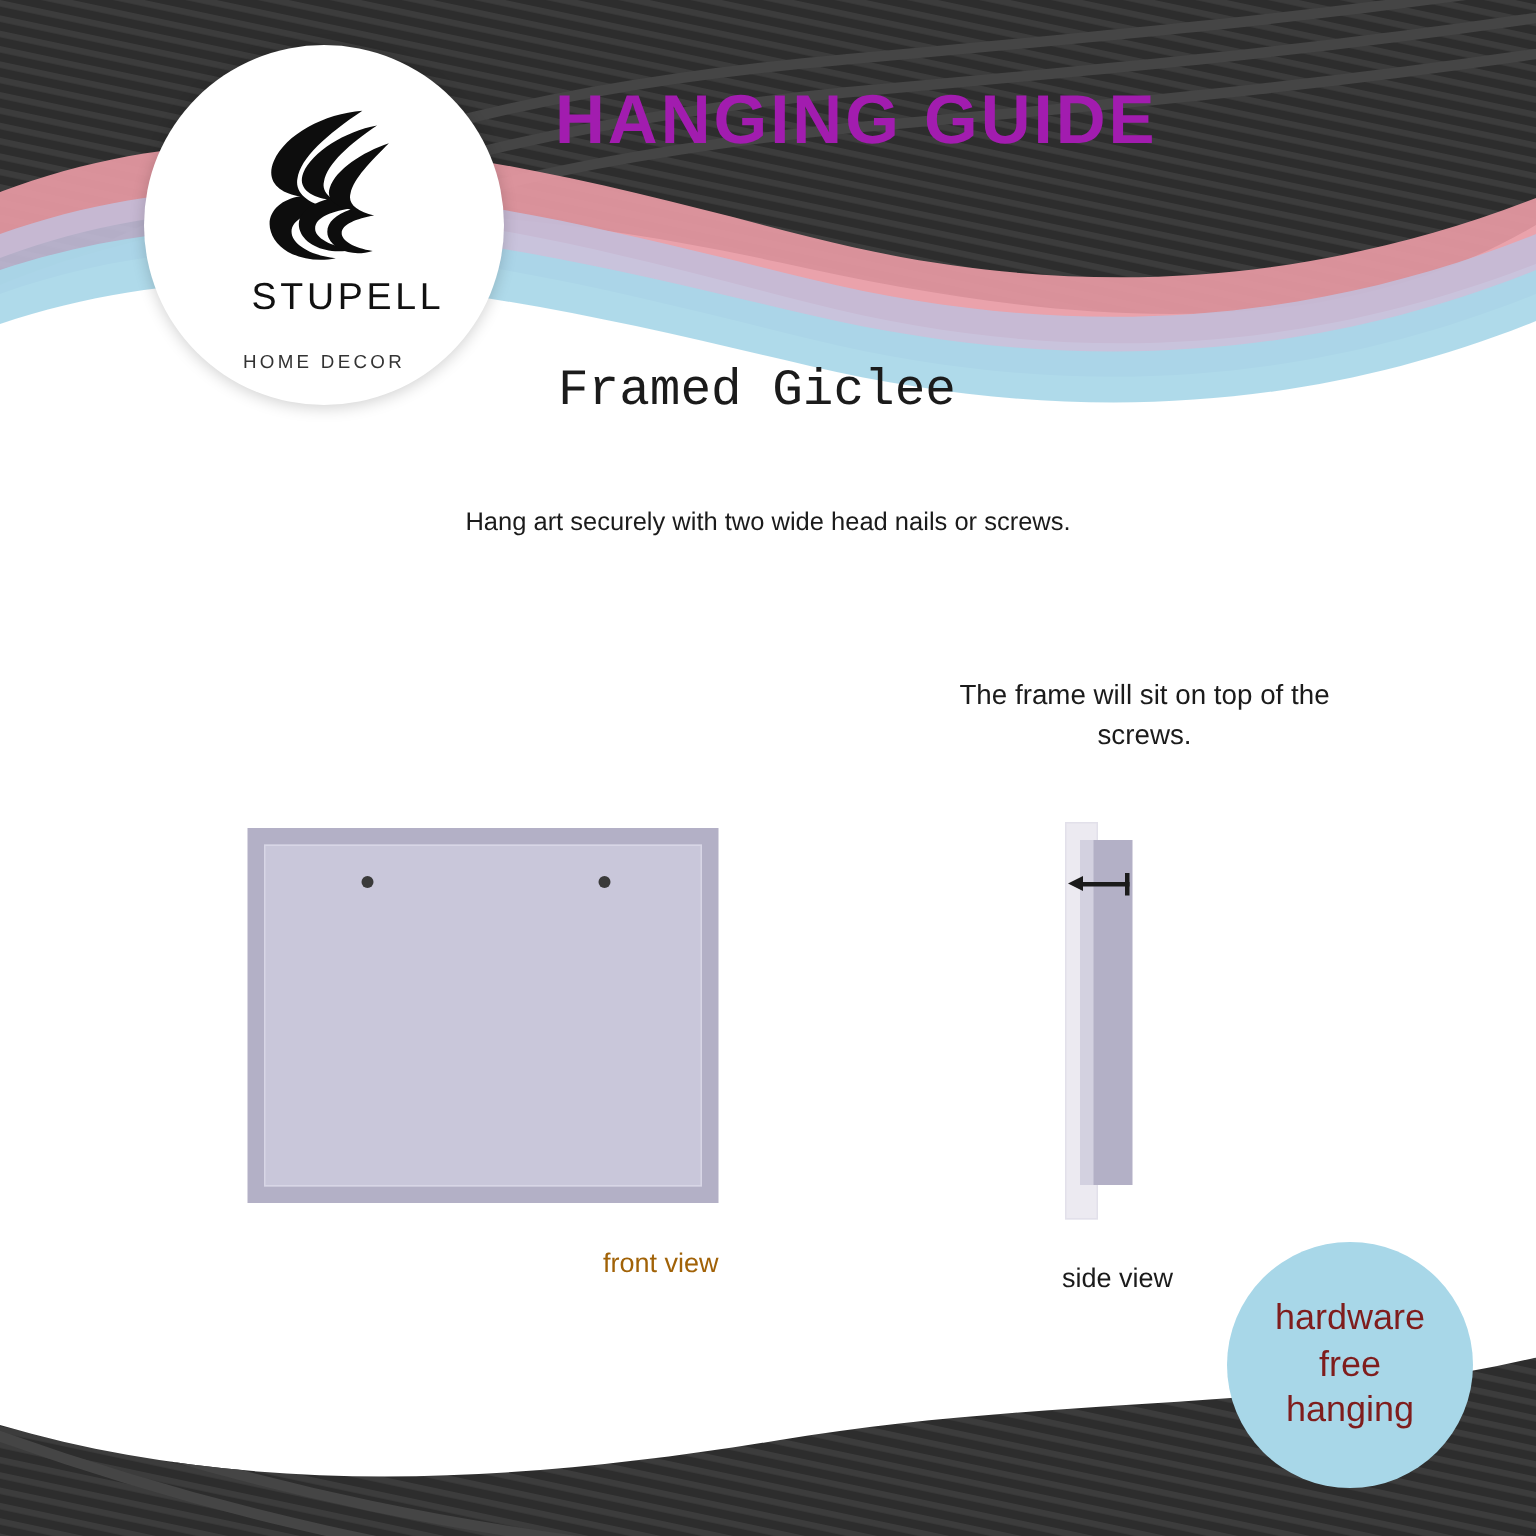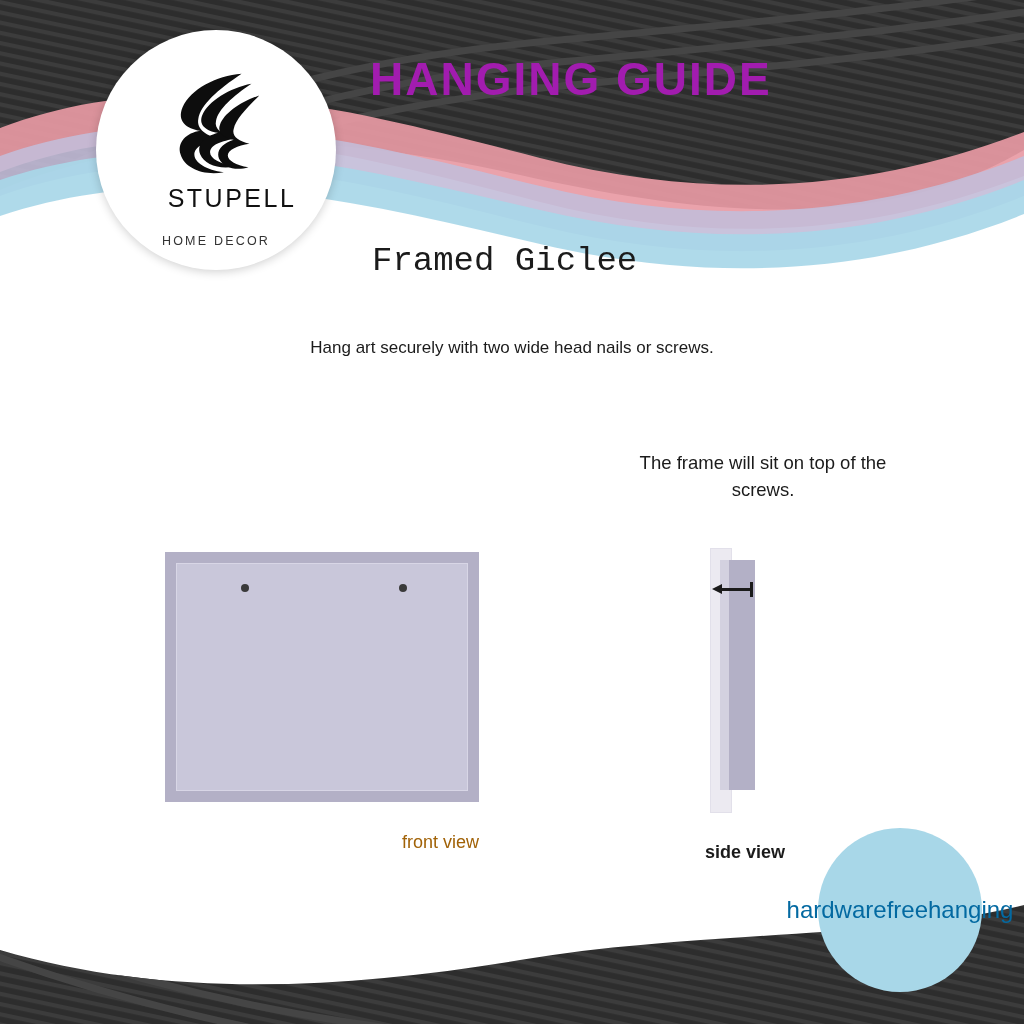--- a/index.html
+++ b/index.html
@@ -224,36 +224,36 @@
   }
 
   .label-side {
     position: absolute;
     left: 655px;
     top: 842px;
     width: 180px;
     text-align: center;
     font-size: 18px;
     color: #1b1b1b;
-    font-weight: bold;
   }
 
   
   .hw-badge {
     position: absolute;
     left: 818px;
     top: 828px;
     width: 164px;
     height: 164px;
     border-radius: 50%;
     background: #a8d7e8;
     display: flex;
+    flex-direction: column;
     align-items: center;
     justify-content: center;
-    color: #0369a1;
+    color: #7f1d1d;
     font-size: 24px;
     line-height: 1.28;
     text-align: center;
   }
 </style>
 </head>
 <body>
 
 <div id="page">
 

